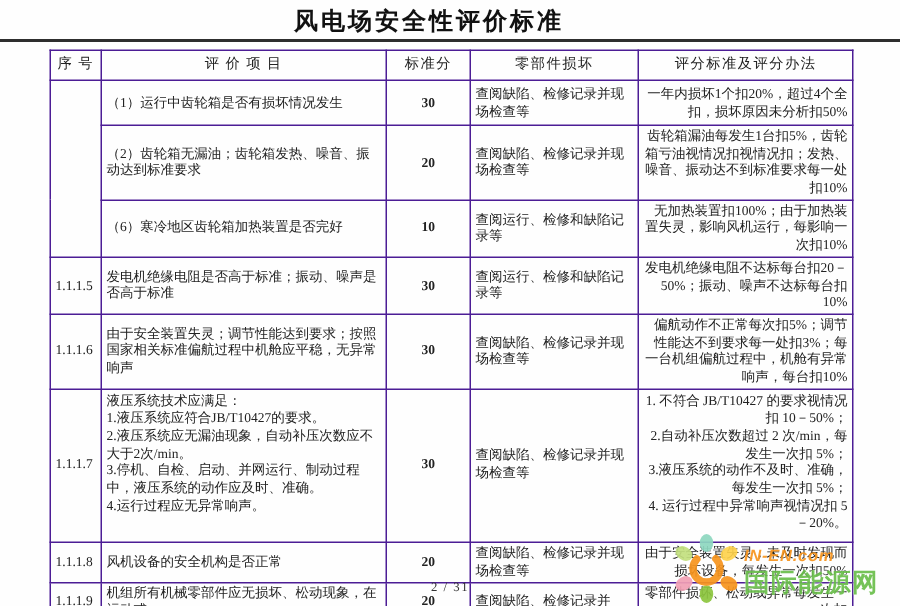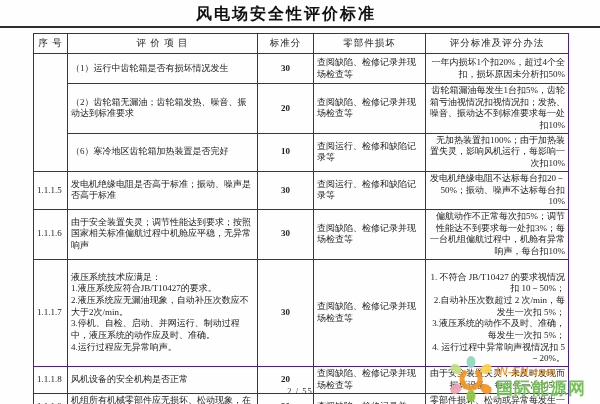--- a/index.html
+++ b/index.html
@@ -43,21 +43,21 @@
   td.score{ text-align:center;font-weight:bold; }
   td.method { text-align:left; }
   td.criteria { text-align:right; white-space:pre-line; }
 
   tr.r0 { height:30px; }
   tr.r1 { height:34px; }
   tr.r2 { height:34px; }
   tr.r3 { height:32px; }
   tr.r4 { height:42px; }
   tr.r5 { height:102px; }
-  tr.r5 td.item, tr.r5 td.criteria { vertical-align:top; padding-top:12px; }
+  tr.r5 td.item, tr.r5 td.criteria { vertical-align:top; padding-top:2px; }
   tr.r6 { height:27px; }
   tr.r7 { height:22px; }
 
   .page-number {
     position:absolute; bottom:8px; left:50%; transform:translateX(-50%);
     font-size:8.5px; color:#333; letter-spacing:1px;
   }
 
   .watermark {
     position:absolute; right:2px; bottom:2px; width:150px; height:50px;
@@ -161,21 +161,21 @@
       <tr class="r7">
         <td class="no">1.1.1.9</td>
         <td class="item">机组所有机械零部件应无损坏、松动现象，在运动或</td>
         <td class="score">20</td>
         <td class="method">查阅缺陷、检修记录并</td>
         <td class="criteria">零部件损坏、松动或异常每发生一次扣</td>
       </tr>
     </tbody>
   </table>
 
-  <div class="page-number">2 / 55</div>
+  <div class="page-number">2 / 31</div>
 
   <div class="watermark">
     <svg class="wm-logo" viewBox="0 0 46 46">
       <g>
         <ellipse cx="23" cy="6" rx="4.5" ry="6" fill="#8ed8c0"></ellipse>
         <ellipse cx="38" cy="13" rx="4.5" ry="6" fill="#ffd34d" transform="rotate(60 38 13)"></ellipse>
         <ellipse cx="38" cy="33" rx="4.5" ry="6" fill="#f7941d" transform="rotate(120 38 33)"></ellipse>
         <ellipse cx="23" cy="40" rx="4.5" ry="6" fill="#8dc63f"></ellipse>
         <ellipse cx="8" cy="33" rx="4.5" ry="6" fill="#f2a0b5" transform="rotate(60 8 33)"></ellipse>
         <ellipse cx="8" cy="13" rx="4.5" ry="6" fill="#c3e07f" transform="rotate(120 8 13)"></ellipse>

